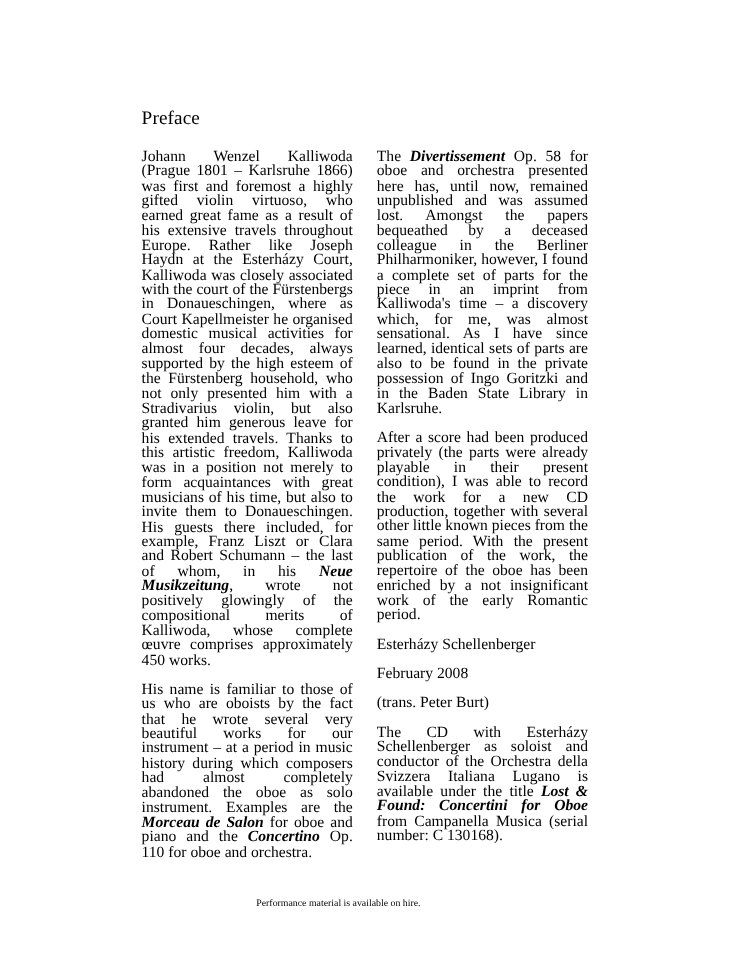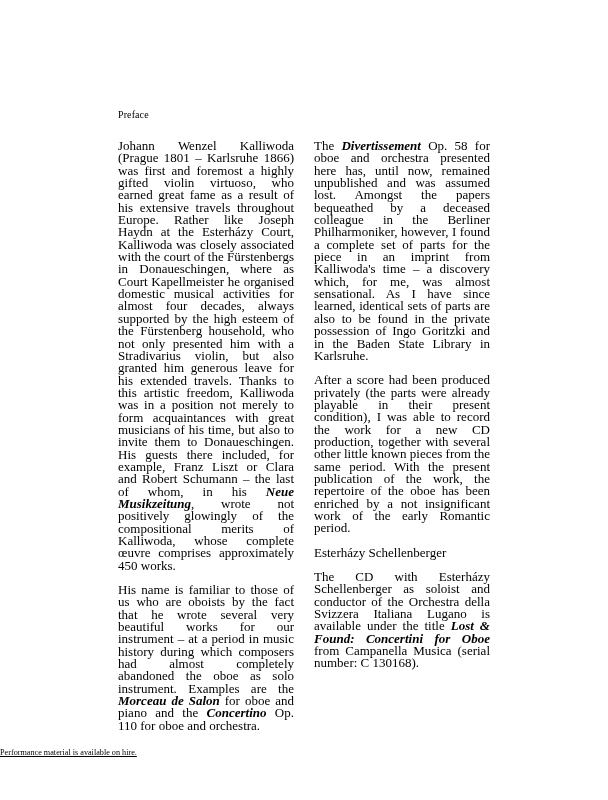--- a/index.html
+++ b/index.html
@@ -21,23 +21,23 @@
     height: 800px;
     background: #ffffff;
   }
   .content {
     position: absolute;
     left: 118px;
     top: 92px;
     width: 372px;
   }
   .preface-title {
-    font-size: 10px;
+    font-size: 16px;
     line-height: 14px;
-    margin: 16px 0 18px 0;
+    margin: 0 0 18px 0;
     font-weight: normal;
     letter-spacing: 0.1px;
   }
   .columns {
     display: flex;
     justify-content: space-between;
     width: 372px;
   }
   .col {
     width: 176px;
@@ -70,23 +70,23 @@
   }
   em {
     font-style: italic;
     font-weight: bold;
   }
   .footer {
     position: absolute;
     left: 0;
     top: 747px;
     width: 564px;
+    text-align: center;
     font-size: 8.2px;
     line-height: 11px;
-    text-decoration: underline;
   }
 </style>
 </head>
 <body>
 
 <div class="page">
 
   <div class="content">
 
     <div class="preface-title">Preface</div>
@@ -98,20 +98,22 @@
 
         <p class="gap-block"><span>His name is familiar to those of us who are oboists by the fact that he wrote several very beautiful works for our instrument – at a period in music history during which composers had almost completely abandoned the oboe as solo instrument. Examples are the </span><em>Morceau de Salon</em><span> for oboe and piano and the </span><em>Concertino</em><span> Op. 110 for oboe and orchestra.</span></p>
       </div>
 
       <div class="col">
         <p><span>The </span><em>Divertissement</em><span> Op. 58 for oboe and orchestra presented here has, until now, remained unpublished and was assumed lost. Amongst the papers bequeathed by a deceased colleague in the Berliner Philharmoniker, however, I found a complete set of parts for the piece in an imprint from Kalliwoda's time – a discovery which, for me, was almost sensational. As I have since learned, identical sets of parts are also to be found in the private possession of Ingo Goritzki and in the Baden State Library in Karlsruhe.</span></p>
 
         <p>After a score had been produced privately (the parts were already playable in their present condition), I was able to record the work for a new CD production, together with several other little known pieces from the same period. With the present publication of the work, the repertoire of the oboe has been enriched by a not insignificant work of the early Romantic period.</p>
 
         <p class="sig">Esterházy Schellenberger</p>
+        <p class="sig">February 2008</p>
+        <p class="sig-small">(trans. Peter Burt)</p>
 
         <p class="gap-block"><span>The CD with Esterházy Schellenberger as soloist and conductor of the Orchestra della Svizzera Italiana Lugano is available under the title </span><em>Lost &amp; Found: Concertini for Oboe</em><span> from Campanella Musica (serial number: C 130168).</span></p>
       </div>
 
     </div>
   </div>
 
   <div class="footer">Performance material is available on hire.</div>
 
 </div>

